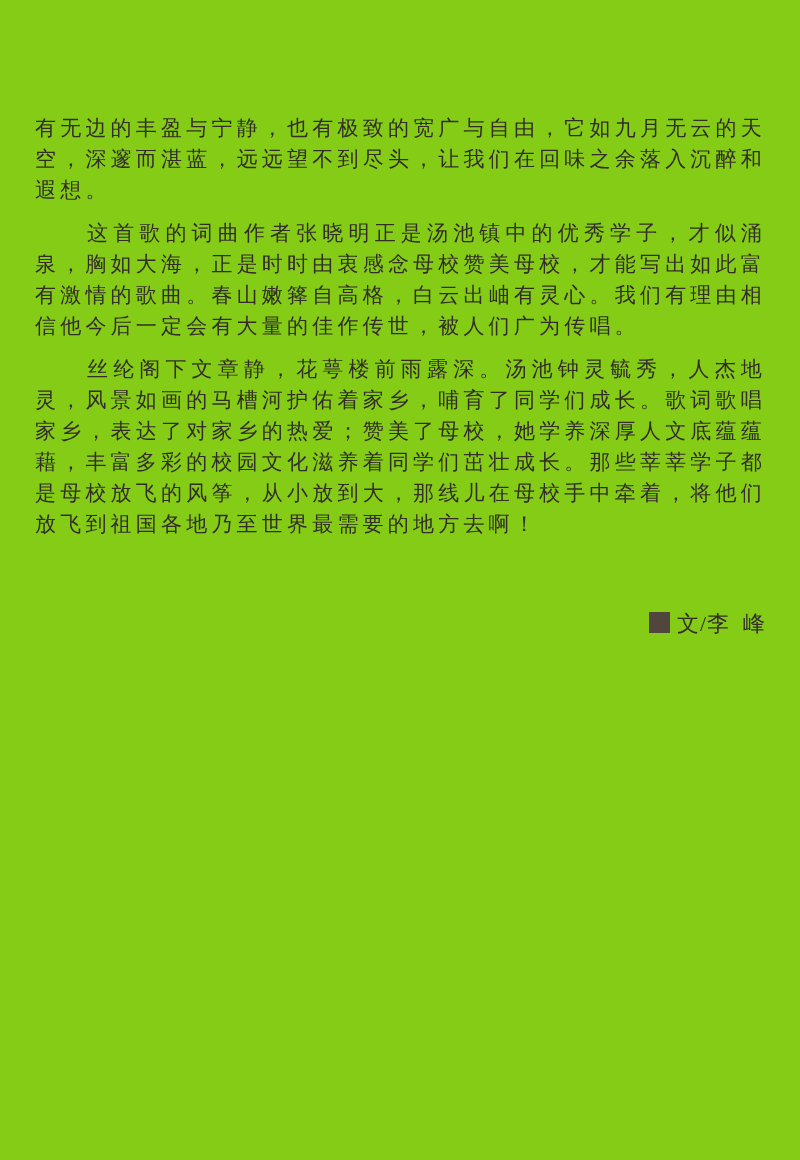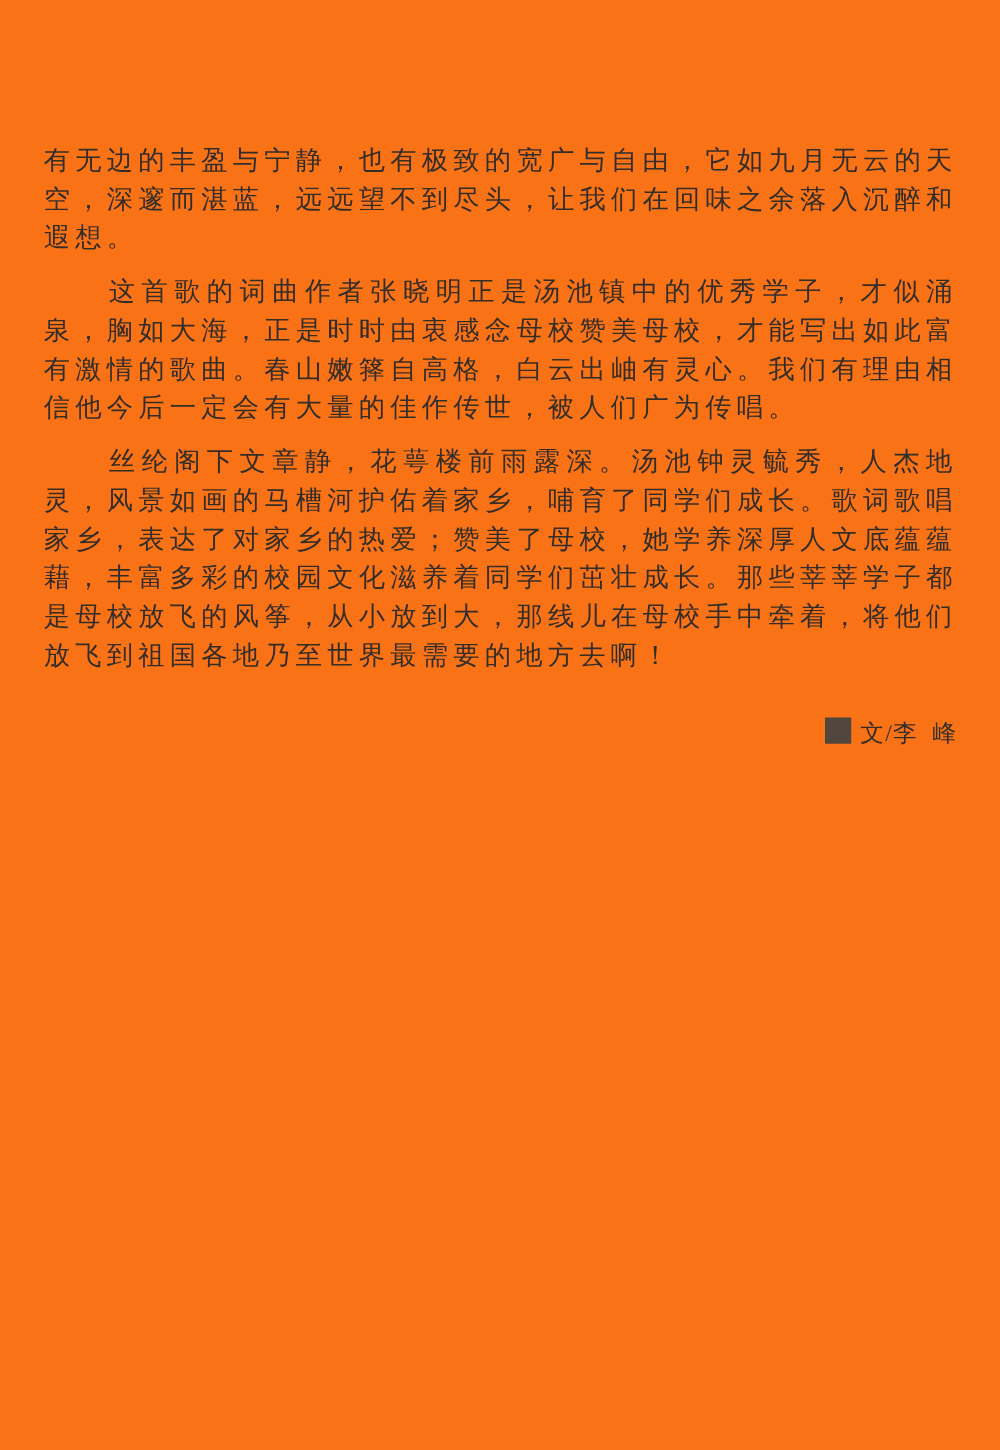--- a/index.html
+++ b/index.html
@@ -4,21 +4,21 @@
 <style>
   html, body {
     margin: 0;
     padding: 0;
     background: #ffffff;
   }
   .page {
     position: relative;
     width: 800px;
     height: 1160px;
-    background: #f97316;
+    background: #84cc16;
     overflow: hidden;
     font-family: "Liberation Serif", "DejaVu Serif", serif;
   }
   .content {
     position: absolute;
     left: 35px;
     top: 113px;
     width: 731px;
   }
   .para {
@@ -28,23 +28,23 @@
     letter-spacing: 4.2px;
     color: #332d28;
     text-align: justify;
     text-justify: inter-character;
     word-break: break-all;
   }
   .para.indent {
     text-indent: 52px;
   }
   .byline {
-    margin-top: 32px;
+    margin-top: 68px;
     text-align: right;
-    font-size: 19px;
+    font-size: 22px;
     line-height: 31px;
     letter-spacing: 1px;
     color: #332d28;
     white-space: nowrap;
   }
   .byline .square {
     display: inline-block;
     width: 21px;
     height: 21px;
     background: #51463e;

